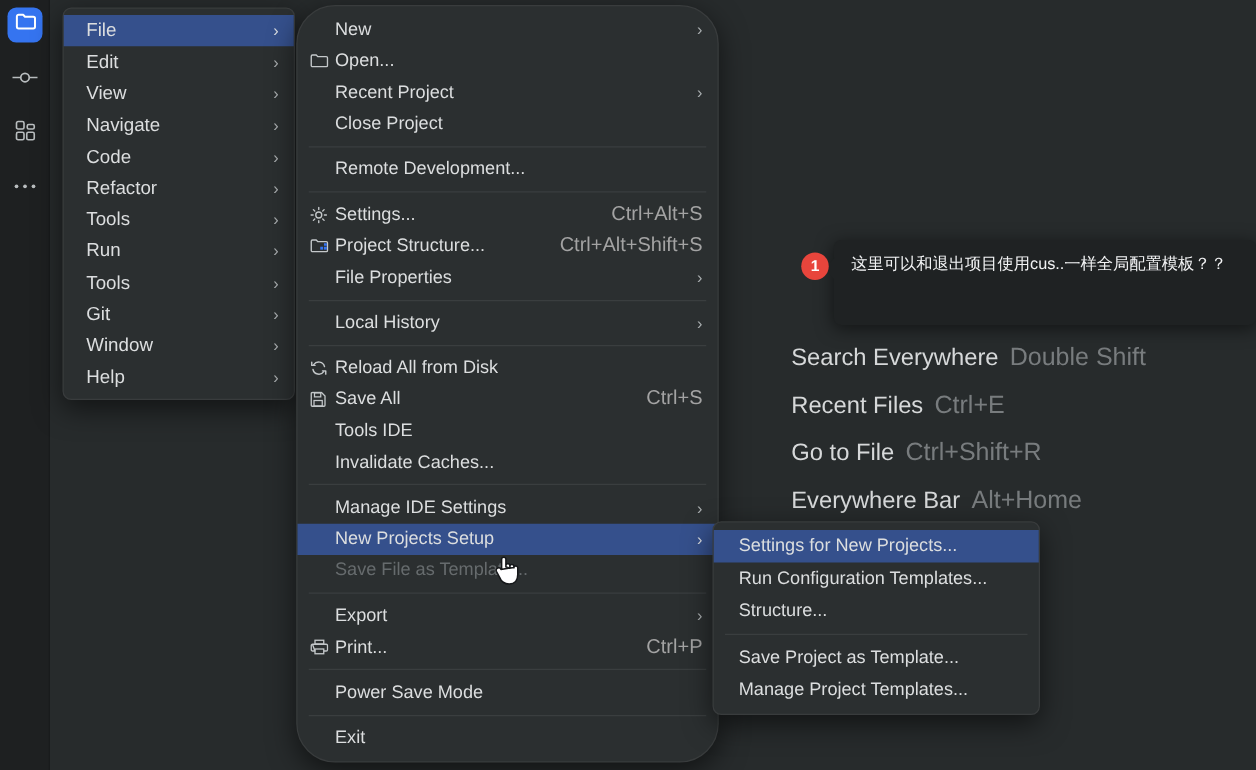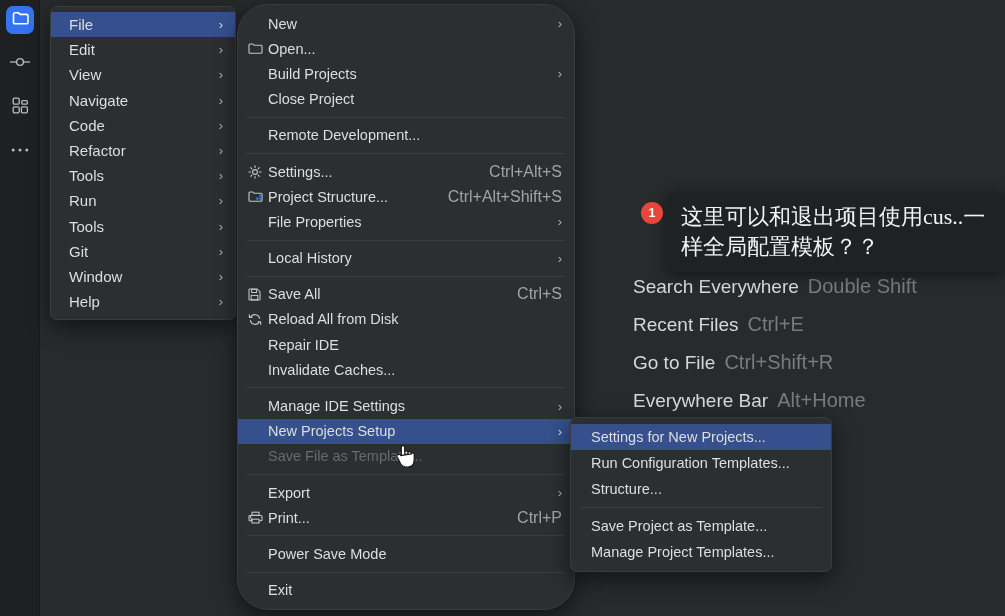--- a/index.html
+++ b/index.html
@@ -107,22 +107,22 @@
     box-shadow: 0 3px 14px rgba(0,0,0,.5);
   }
   .callout-tip {
     position: absolute; left: -8px; top: 14px;
     width: 0; height: 0;
     border-top: 9px solid transparent;
     border-bottom: 9px solid transparent;
     border-right: 9px solid #1F2223;
   }
   .callout-text {
-    color: #F2F3F4; font-size: 22px; line-height: 1.35;
-    font-family: Liberation Serif, serif;
+    color: #F2F3F4; font-size: 13px; line-height: 1.35;
+    font-family: Liberation Sans, sans-serif;
   }
 
   
   .cursor { position: absolute; left: 395px; top: 443px; z-index: 60; }
 </style>
 </head>
 <body>
 
 <div id="root">
 
@@ -249,21 +249,21 @@
       <span class="ico">
         <svg width="15" height="13" viewBox="0 0 15 13">
           <path d="M1 3a1 1 0 0 1 1-1h3l1.2 1.3H13a1 1 0 0 1 1 1v6a1 1 0 0 1-1 1H2a1 1 0 0 1-1-1z" fill="none" stroke="#C4C8CA" stroke-width="1.1" stroke-linejoin="round"></path>
         </svg>
       </span>
       <span class="txt">Open...</span>
     </div>
 
     <div class="mi">
       <span class="ico"></span>
-      <span class="txt">Build Projects</span>
+      <span class="txt">Recent Project</span>
       <span class="arrow">›</span>
     </div>
 
     <div class="mi">
       <span class="ico"></span>
       <span class="txt">Close Project</span>
     </div>
 
     <div class="sep"></div>
 
@@ -309,45 +309,45 @@
     <div class="mi">
       <span class="ico"></span>
       <span class="txt">Local History</span>
       <span class="arrow">›</span>
     </div>
 
     <div class="sep"></div>
 
     <div class="mi">
       <span class="ico">
-        <svg width="13" height="13" viewBox="0 0 13 13">
-          <path d="M1 1.8A.8.8 0 0 1 1.8 1h7.4L12 3.8v7.4a.8.8 0 0 1-.8.8H1.8a.8.8 0 0 1-.8-.8z" fill="none" stroke="#C4C8CA" stroke-width="1.05" stroke-linejoin="round"></path>
-          <rect x="3.6" y="1.3" width="5" height="3.2" fill="none" stroke="#C4C8CA" stroke-width="1"></rect>
-          <rect x="3.2" y="7.4" width="6.6" height="4.4" fill="none" stroke="#C4C8CA" stroke-width="1"></rect>
-        </svg>
-      </span>
-      <span class="txt">Save All</span>
-      <span class="key">Ctrl+S</span>
-    </div>
-
-    <div class="mi">
-      <span class="ico">
         <svg width="14" height="13" viewBox="0 0 14 13">
           <path d="M11.6 5.3a4.8 4.8 0 0 0-8.6-1.6" fill="none" stroke="#C4C8CA" stroke-width="1.15" stroke-linecap="round"></path>
           <path d="M2.4 7.6a4.8 4.8 0 0 0 8.6 1.7" fill="none" stroke="#C4C8CA" stroke-width="1.15" stroke-linecap="round"></path>
           <path d="M1.4 1.7v2.6h2.6" fill="none" stroke="#C4C8CA" stroke-width="1.15" stroke-linecap="round" stroke-linejoin="round"></path>
           <path d="M12.6 11.3V8.7H10" fill="none" stroke="#C4C8CA" stroke-width="1.15" stroke-linecap="round" stroke-linejoin="round"></path>
         </svg>
       </span>
       <span class="txt">Reload All from Disk</span>
     </div>
 
     <div class="mi">
-      <span class="ico"></span>
-      <span class="txt">Repair IDE</span>
+      <span class="ico">
+        <svg width="13" height="13" viewBox="0 0 13 13">
+          <path d="M1 1.8A.8.8 0 0 1 1.8 1h7.4L12 3.8v7.4a.8.8 0 0 1-.8.8H1.8a.8.8 0 0 1-.8-.8z" fill="none" stroke="#C4C8CA" stroke-width="1.05" stroke-linejoin="round"></path>
+          <rect x="3.6" y="1.3" width="5" height="3.2" fill="none" stroke="#C4C8CA" stroke-width="1"></rect>
+          <rect x="3.2" y="7.4" width="6.6" height="4.4" fill="none" stroke="#C4C8CA" stroke-width="1"></rect>
+        </svg>
+      </span>
+      <span class="txt">Save All</span>
+      <span class="key">Ctrl+S</span>
+    </div>
+
+    <div class="mi">
+      <span class="ico"></span>
+      <span class="txt">Tools IDE</span>
     </div>
 
     <div class="mi">
       <span class="ico"></span>
       <span class="txt">Invalidate Caches...</span>
     </div>
 
     <div class="sep"></div>
 
     <div class="mi">

